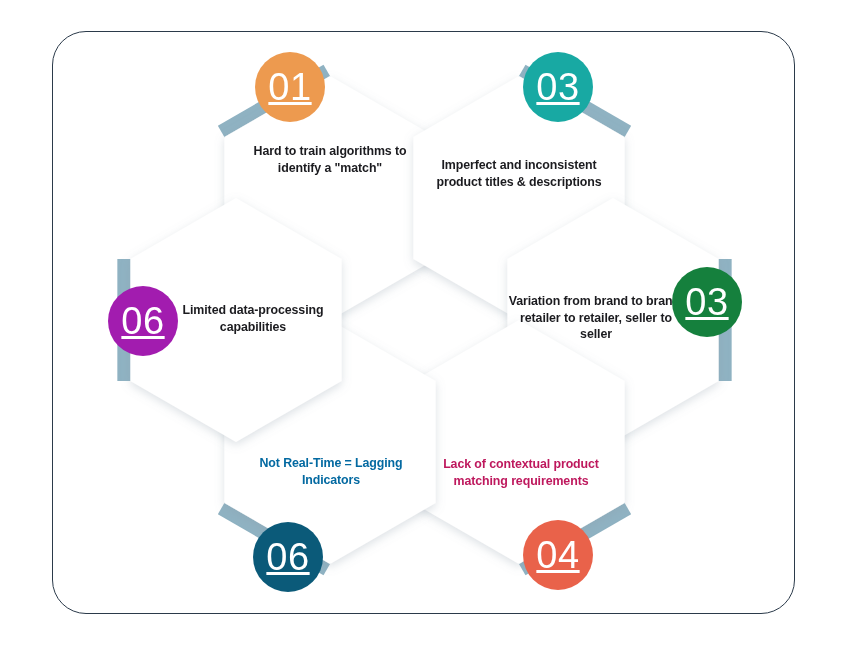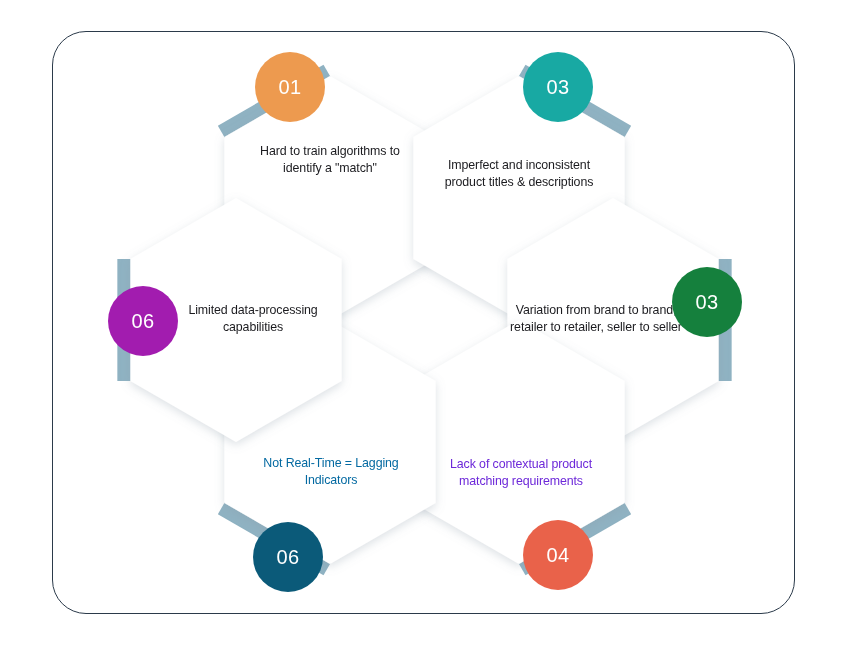--- a/index.html
+++ b/index.html
@@ -33,42 +33,43 @@
   #hexlayer {
     position: absolute;
     left: 0;
     top: 0;
     width: 849px;
     height: 648px;
   }
   .hex-text {
     position: absolute;
     text-align: center;
-    font-weight: normal;
+    font-weight: bold;
     font-size: 12.4px;
     line-height: 1.33;
     color: #1b1b1f;
     letter-spacing: -0.1px;
     width: 178px;
     transform: translate(-50%, -50%);
     pointer-events: none;
   }
   .num-circle {
     position: absolute;
     width: 70px;
     height: 70px;
     border-radius: 50%;
     transform: translate(-50%, -50%);
     display: flex;
     align-items: center;
     justify-content: center;
     color: #ffffff;
-    font-size: 20px;
+    font-size: 38px;
     font-weight: 300;
     letter-spacing: 0.5px;
+    text-decoration: underline;
   }
 </style>
 </head>
 <body>
 
 <div id="canvas">
 
   <div class="frame"></div>
 
   <svg id="hexlayer" viewBox="0 0 849 648" xmlns="http://www.w3.org/2000/svg">
@@ -128,21 +129,21 @@
         <path d="M519.00,320.00L624.66,381.00L624.66,503.00L519.00,564.00L413.34,503.00L413.34,381.00Z" fill="#ffffff" filter="url(#hexshadow)"></path>
         <path d="M330.00,320.00L435.66,381.00L435.66,503.00L330.00,564.00L224.34,503.00L224.34,381.00Z" fill="#ffffff" filter="url(#hexshadow)"></path>
         <path d="M236.00,198.00L341.66,259.00L341.66,381.00L236.00,442.00L130.34,381.00L130.34,259.00Z" fill="#ffffff" filter="url(#hexshadow)"></path>
       </g>
   </svg>
 
   <div id="labels">
       <div class="hex-text" style="left: 330px; top: 159px; color: rgb(27, 27, 31);">Hard to train algorithms to identify a "match"</div>
       <div class="hex-text" style="left: 519px; top: 160px; color: rgb(27, 27, 31); margin-top: 13px;">Imperfect and inconsistent product titles &amp; descriptions</div>
       <div class="hex-text" style="left: 596px; top: 318px; color: rgb(27, 27, 31);">Variation from brand to brand, retailer to retailer, seller to seller</div>
-      <div class="hex-text" style="left: 521px; top: 472px; color: #6d28d9;">Lack of contextual product matching requirements</div>
+      <div class="hex-text" style="left: 521px; top: 472px; color: #be185d;">Lack of contextual product matching requirements</div>
       <div class="hex-text" style="left: 331px; top: 471px; color: #0369a1;">Not Real-Time = Lagging Indicators</div>
       <div class="hex-text" style="left: 253px; top: 318px; color: rgb(27, 27, 31);">Limited data-processing capabilities</div>
     </div>
   <div id="circles">
       <div class="num-circle" style="left: 290px; top: 87px; background: rgb(237, 154, 79);">01</div>
       <div class="num-circle" style="left: 558px; top: 87px; background: rgb(24, 169, 163);">03</div>
       <div class="num-circle" style="left: 707px; top: 302px; background: #15803d;">03</div>
       <div class="num-circle" style="left: 558px; top: 555px; background: rgb(233, 98, 74);">04</div>
       <div class="num-circle" style="left: 288px; top: 557px; background: rgb(11, 90, 121);">06</div>
       <div class="num-circle" style="left: 143px; top: 321px; background: #a21caf;">06</div>

